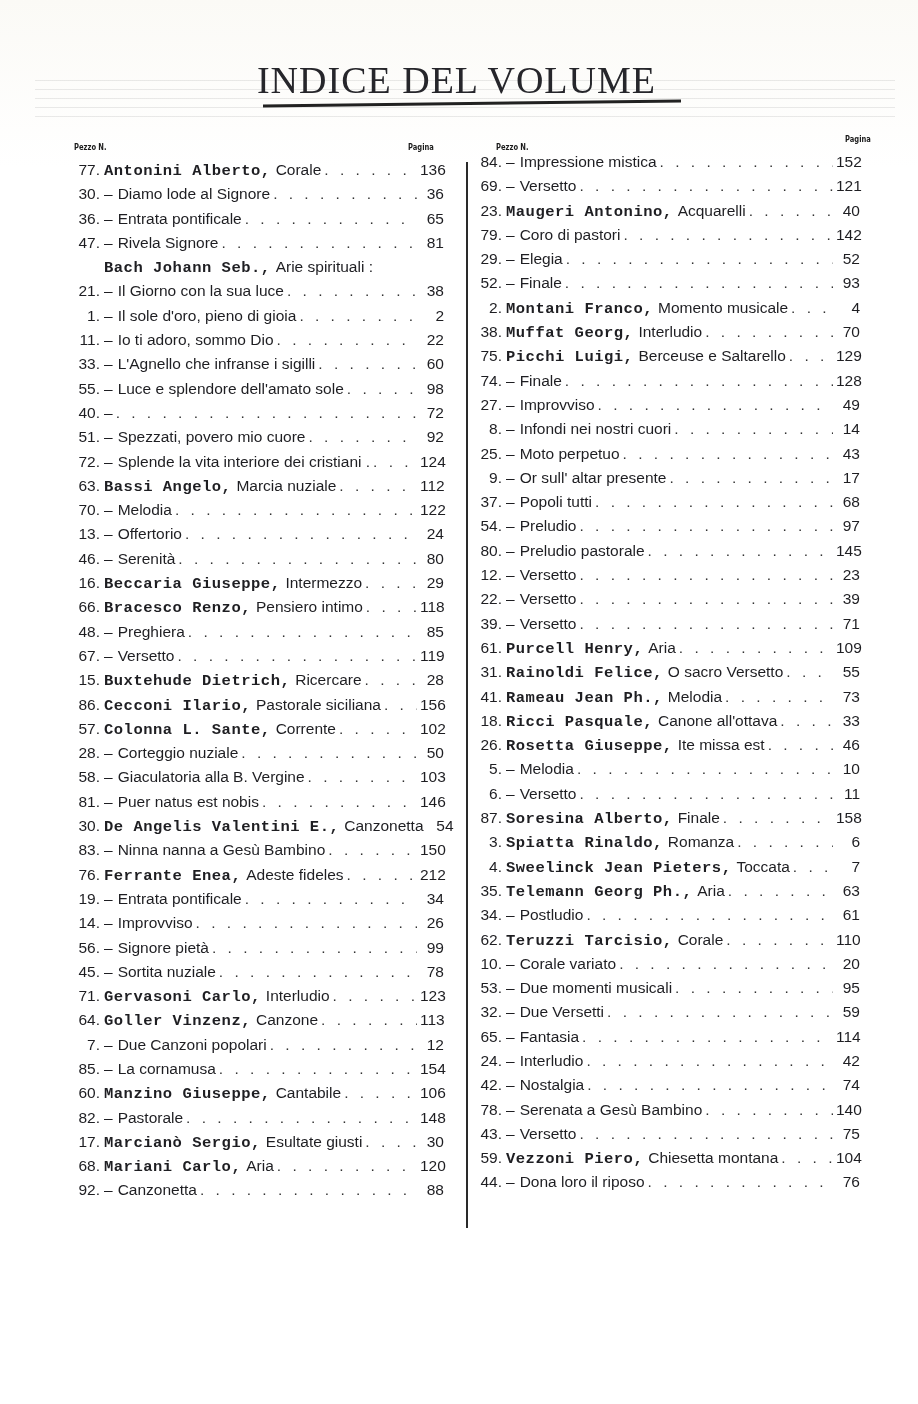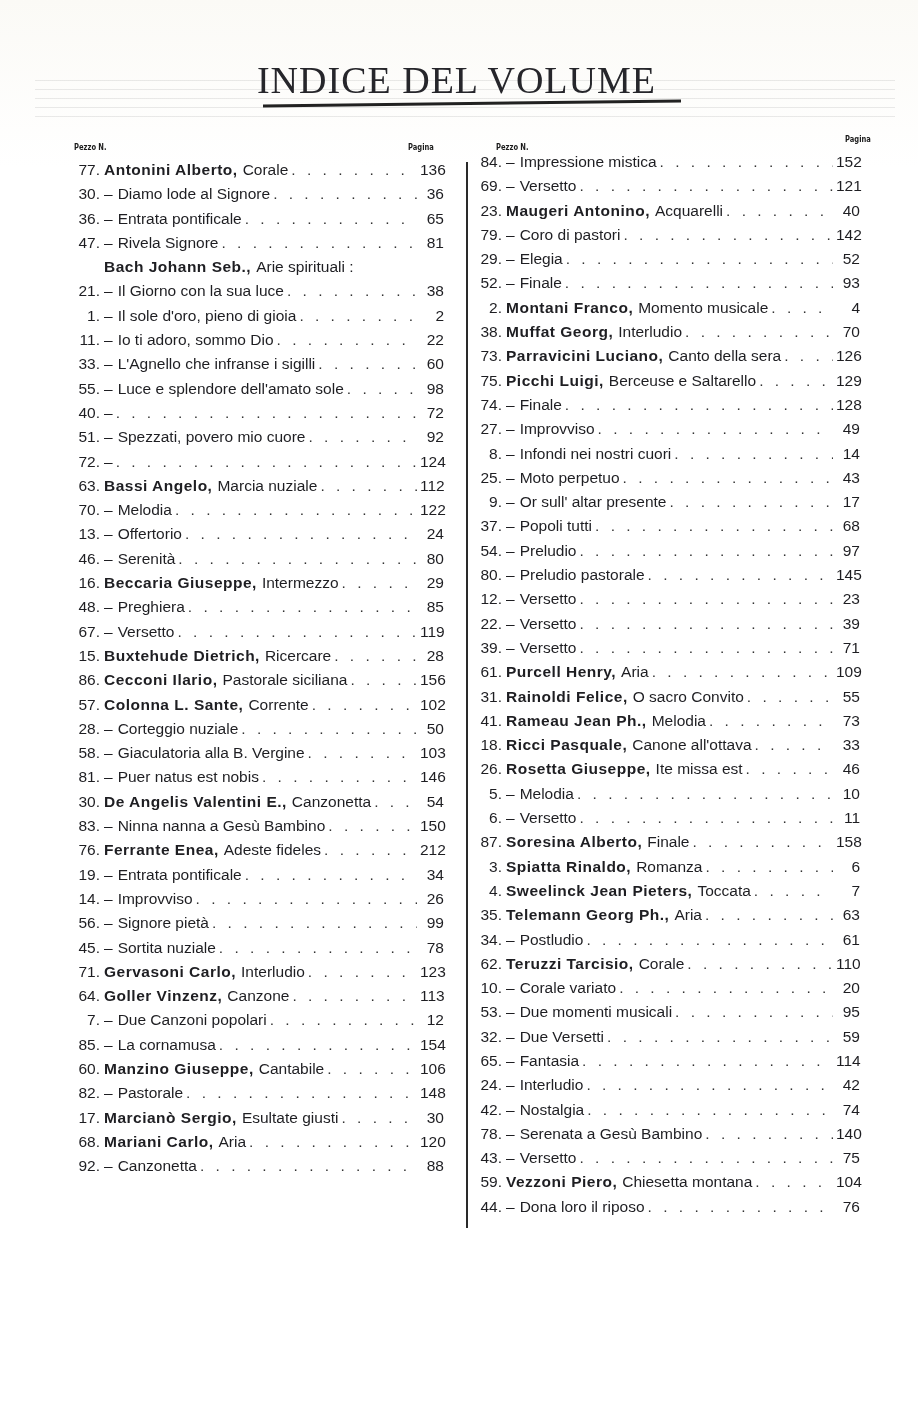--- a/index.html
+++ b/index.html
@@ -46,21 +46,21 @@
   .col { position:absolute; }
   .col.left { left:74px; top:158px; width:370px; }
   .col.right { left:476px; top:150px; width:384px; }
   .row {
     position:relative; height:24.3px;
     display:flex; align-items:baseline;
     font-size:15.5px; line-height:24.3px;
     white-space:nowrap;
   }
   .num { width:26px; text-align:right; flex:0 0 26px; }
-  .comp { font-weight:bold; letter-spacing:0.5px; padding-left:4px; }
+  .comp { font-weight:bold; letter-spacing:0.5px; padding-left:4px;font-family:Liberation Mono, monospace; }
   .dash { padding-left:4px; }
   .work { padding-left:5px; }
   .lead {
     flex:1 1 auto; overflow:hidden; margin:0 3px;
     letter-spacing:8px; color:#333;
   }
   .lead::before { content:". . . . . . . . . . . . . . . . . . . . . . . . . . . . ."; letter-spacing:0; word-spacing:7px; }
   .page-no { text-align:right; min-width:24px; }
 </style>
 </head>
@@ -157,20 +157,21 @@
       <div class="row">
         <span class="num">51.</span>
         <span class="dash">–</span>
         <span class="work">Spezzati, povero mio cuore</span>
         <span class="lead"></span>
         <span class="page-no">92</span>
       </div>
       <div class="row">
         <span class="num">72.</span>
         <span class="dash">–</span>
+        <span class="work">Splende la vita interiore dei cristiani .</span>
         <span class="lead"></span>
         <span class="page-no">124</span>
       </div>
       <div class="row">
         <span class="num">63.</span>
         <span class="comp">Bassi Angelo,</span>
         <span class="work">Marcia nuziale</span>
         <span class="lead"></span>
         <span class="page-no">112</span>
       </div>
@@ -196,20 +197,27 @@
         <span class="page-no">80</span>
       </div>
       <div class="row">
         <span class="num">16.</span>
         <span class="comp">Beccaria Giuseppe,</span>
         <span class="work">Intermezzo</span>
         <span class="lead"></span>
         <span class="page-no">29</span>
       </div>
       <div class="row">
+        <span class="num">66.</span>
+        <span class="comp">Bracesco Renzo,</span>
+        <span class="work">Pensiero intimo</span>
+        <span class="lead"></span>
+        <span class="page-no">118</span>
+      </div>
+      <div class="row">
         <span class="num">48.</span>
         <span class="dash">–</span>
         <span class="work">Preghiera</span>
         <span class="lead"></span>
         <span class="page-no">85</span>
       </div>
       <div class="row">
         <span class="num">67.</span>
         <span class="dash">–</span>
         <span class="work">Versetto</span>
@@ -422,27 +430,20 @@
         <span class="page-no">4</span>
       </div>
       <div class="row">
         <span class="num">38.</span>
         <span class="comp">Muffat Georg,</span>
         <span class="work">Interludio</span>
         <span class="lead"></span>
         <span class="page-no">70</span>
       </div>
       <div class="row">
-        <span class="num">73.</span>
-        <span class="comp">Parravicini Luciano,</span>
-        <span class="work">Canto della sera</span>
-        <span class="lead"></span>
-        <span class="page-no">126</span>
-      </div>
-      <div class="row">
         <span class="num">75.</span>
         <span class="comp">Picchi Luigi,</span>
         <span class="work">Berceuse e Saltarello</span>
         <span class="lead"></span>
         <span class="page-no">129</span>
       </div>
       <div class="row">
         <span class="num">74.</span>
         <span class="dash">–</span>
         <span class="work">Finale</span>
@@ -522,21 +523,21 @@
       <div class="row">
         <span class="num">61.</span>
         <span class="comp">Purcell Henry,</span>
         <span class="work">Aria</span>
         <span class="lead"></span>
         <span class="page-no">109</span>
       </div>
       <div class="row">
         <span class="num">31.</span>
         <span class="comp">Rainoldi Felice,</span>
-        <span class="work">O sacro Convito</span>
+        <span class="work">O sacro Versetto</span>
         <span class="lead"></span>
         <span class="page-no">55</span>
       </div>
       <div class="row">
         <span class="num">41.</span>
         <span class="comp">Rameau Jean Ph.,</span>
         <span class="work">Melodia</span>
         <span class="lead"></span>
         <span class="page-no">73</span>
       </div>

